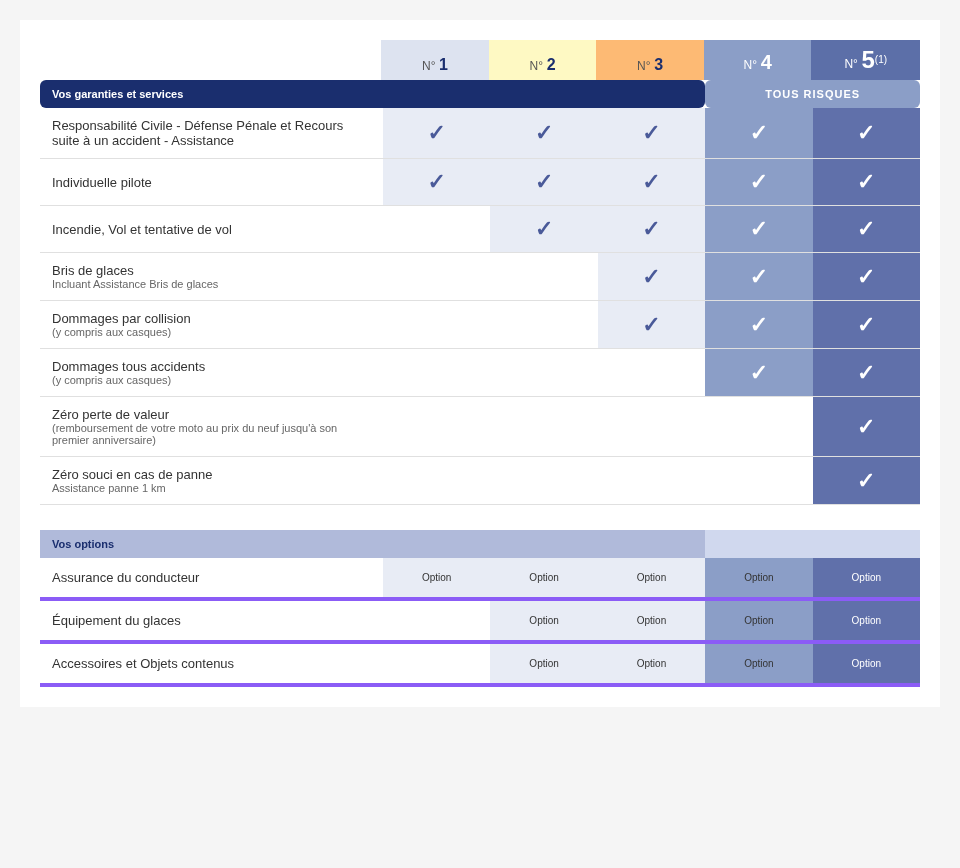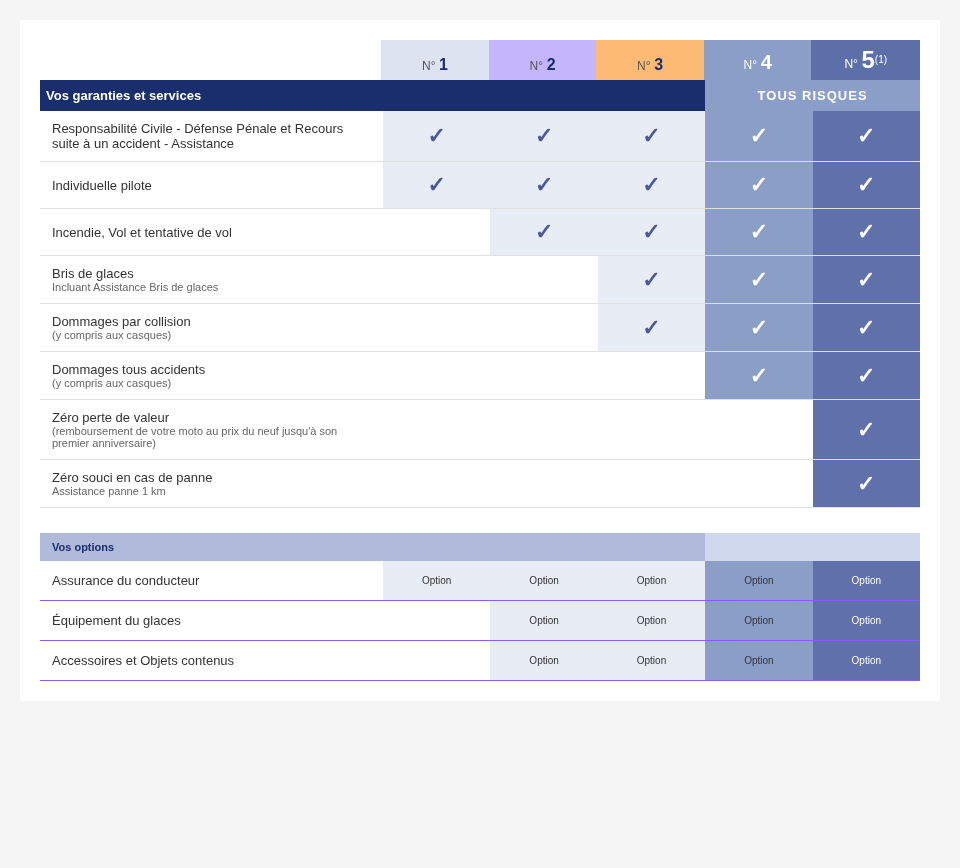--- a/index.html
+++ b/index.html
@@ -31,44 +31,45 @@
       font-size: 13px;
       color: #333;
     }
     .header-table .label-col {
       width: 370px;
     }
     .header-table .num-col {
       width: 115px;
     }
     .col-n1 { background: #dde3f0; }
-    .col-n2 { background: #c4b5fd; }
+    .col-n2 { background: #fef9c3; }
     .col-n3 { background: #fdba74; }
     .col-n4 { background: #8b9ec7; color: white; }
     .col-n5 { background: #5c6fa8; color: white; }
     .num-prefix {
       font-size: 12px;
       color: #555;
     }
 
     
     .main-table {
       width: 100%;
       border-collapse: collapse;
     }
     .main-table td {
       vertical-align: middle;
       padding: 0;
     }
 
     
     .section-header-row td {
-      padding: 8px 6px;
-      font-size: 13px;
+      padding: 8px 12px;
+      font-size: 11px;
       font-weight: bold;
+      border-radius: 6px;
     }
     .section-header-left {
       background: #1a2e6e;
       color: white;
     }
     .section-header-right {
       background: #8b9ec7;
       color: white;
       text-align: center;
       font-size: 13px;
@@ -122,21 +123,21 @@
       padding: 8px 12px;
       font-size: 11px;
       font-weight: bold;
     }
     .options-header-left {
       background: #b0bada;
       color: #1a2e6e;
     }
 
     .option-data-row td {
-      border-bottom: 1px solid #8b5cf6;
+      border-bottom: 4px solid #8b5cf6;
       padding: 12px 6px;
     }
     .option-data-row .label-cell {
       padding: 12px 12px;
       font-size: 13px;
       color: #333;
     }
     .option-cell {
       text-align: center;
       font-size: 10px;

